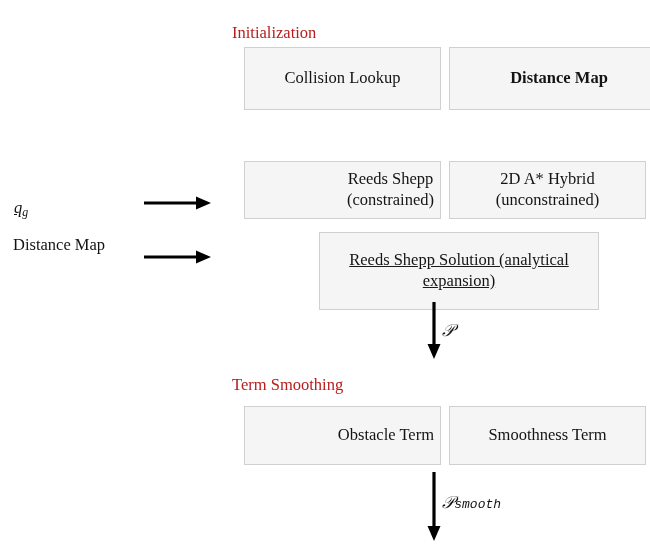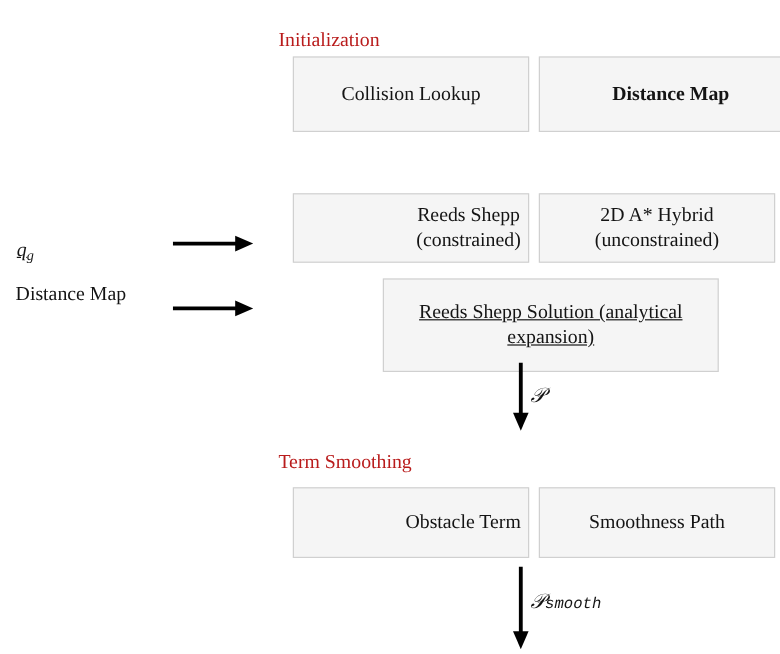--- a/index.html
+++ b/index.html
@@ -148,21 +148,21 @@
 
   <div class="flow-label" style="left:442px; top:322px;"><span class="cal-p">𝒫</span></div>
 
   <div class="section-title" style="left:232px; top:377px;">Term Smoothing</div>
 
   <div class="node-box" style="left:232px; top:406px; width:197px; height:59px;justify-content:flex-end;">
     <span class="box-label">Obstacle Term</span>
   </div>
 
   <div class="node-box" style="left:437px; top:406px; width:197px; height:59px;">
-    <span class="box-label">Smoothness Path</span>
+    <span class="box-label">Smoothness Term</span>
   </div>
 
   <div class="arrow" style="left:425px; top:472px;">
     <svg width="18" height="70" viewBox="0 0 18 70">
       <line x1="9" y1="0" x2="9" y2="58" stroke="#000000" stroke-width="3.2"></line>
       <polygon points="2.5,54 9,69 15.5,54" fill="#000000"></polygon>
     </svg>
   </div>
 
   <div class="flow-label" style="left:442px; top:494px;"><span class="cal-p">𝒫</span><span class="math" style="font-size:13px;font-family:Liberation Mono, monospace;">smooth</span></div>

